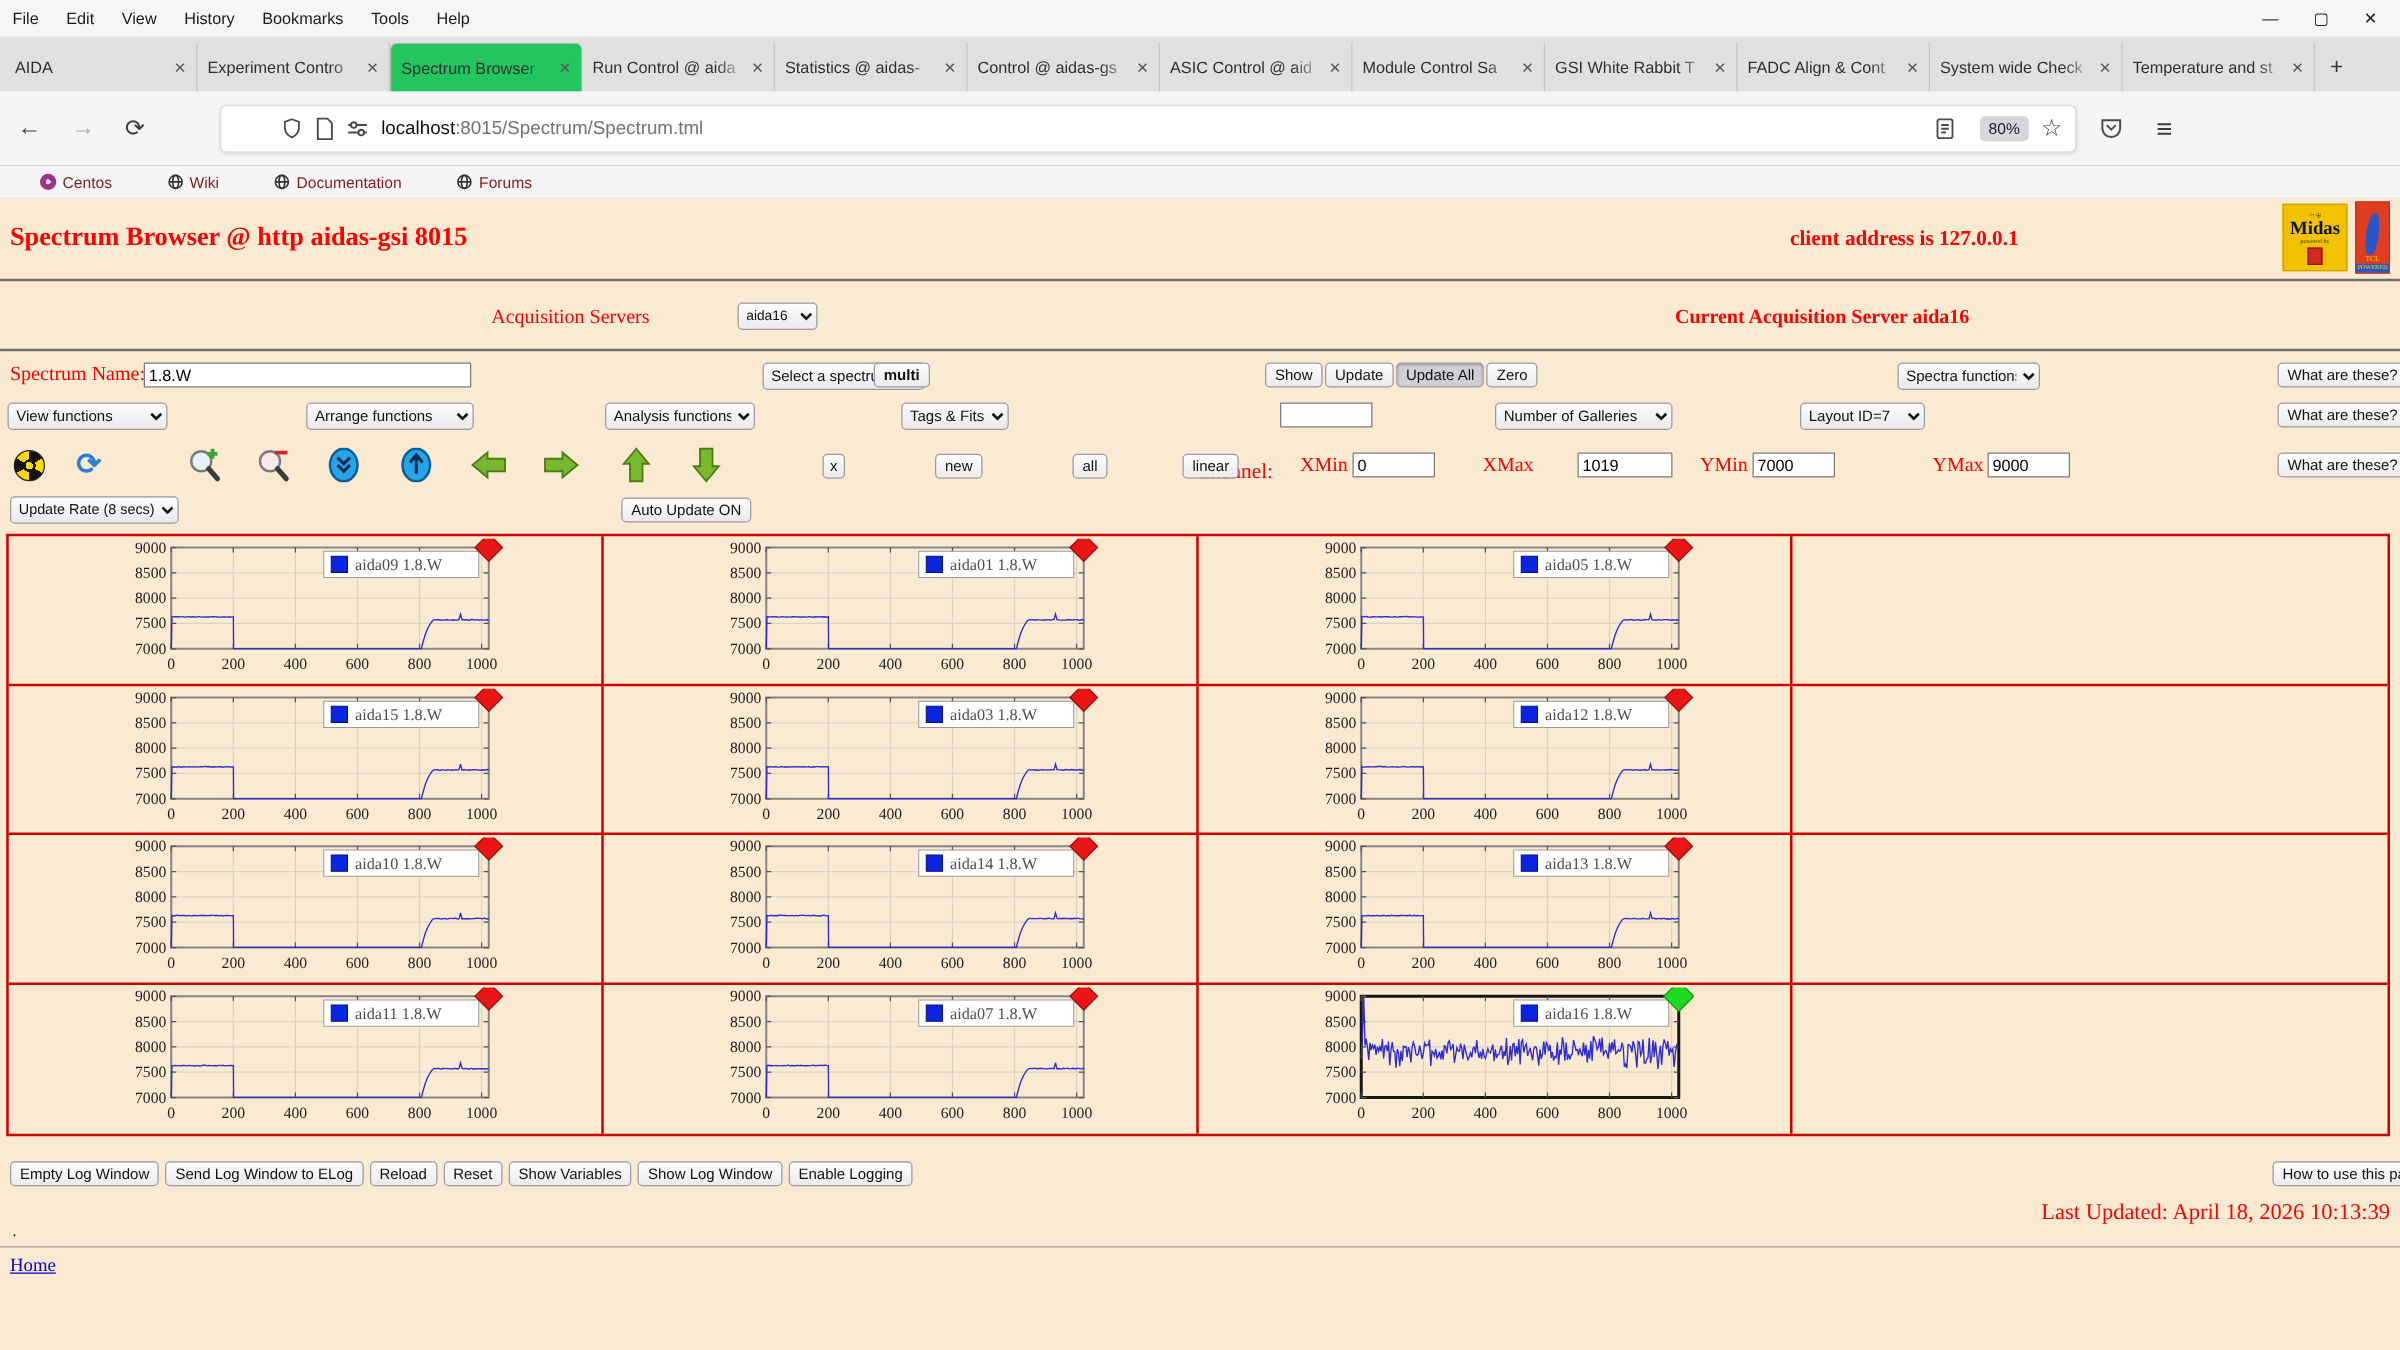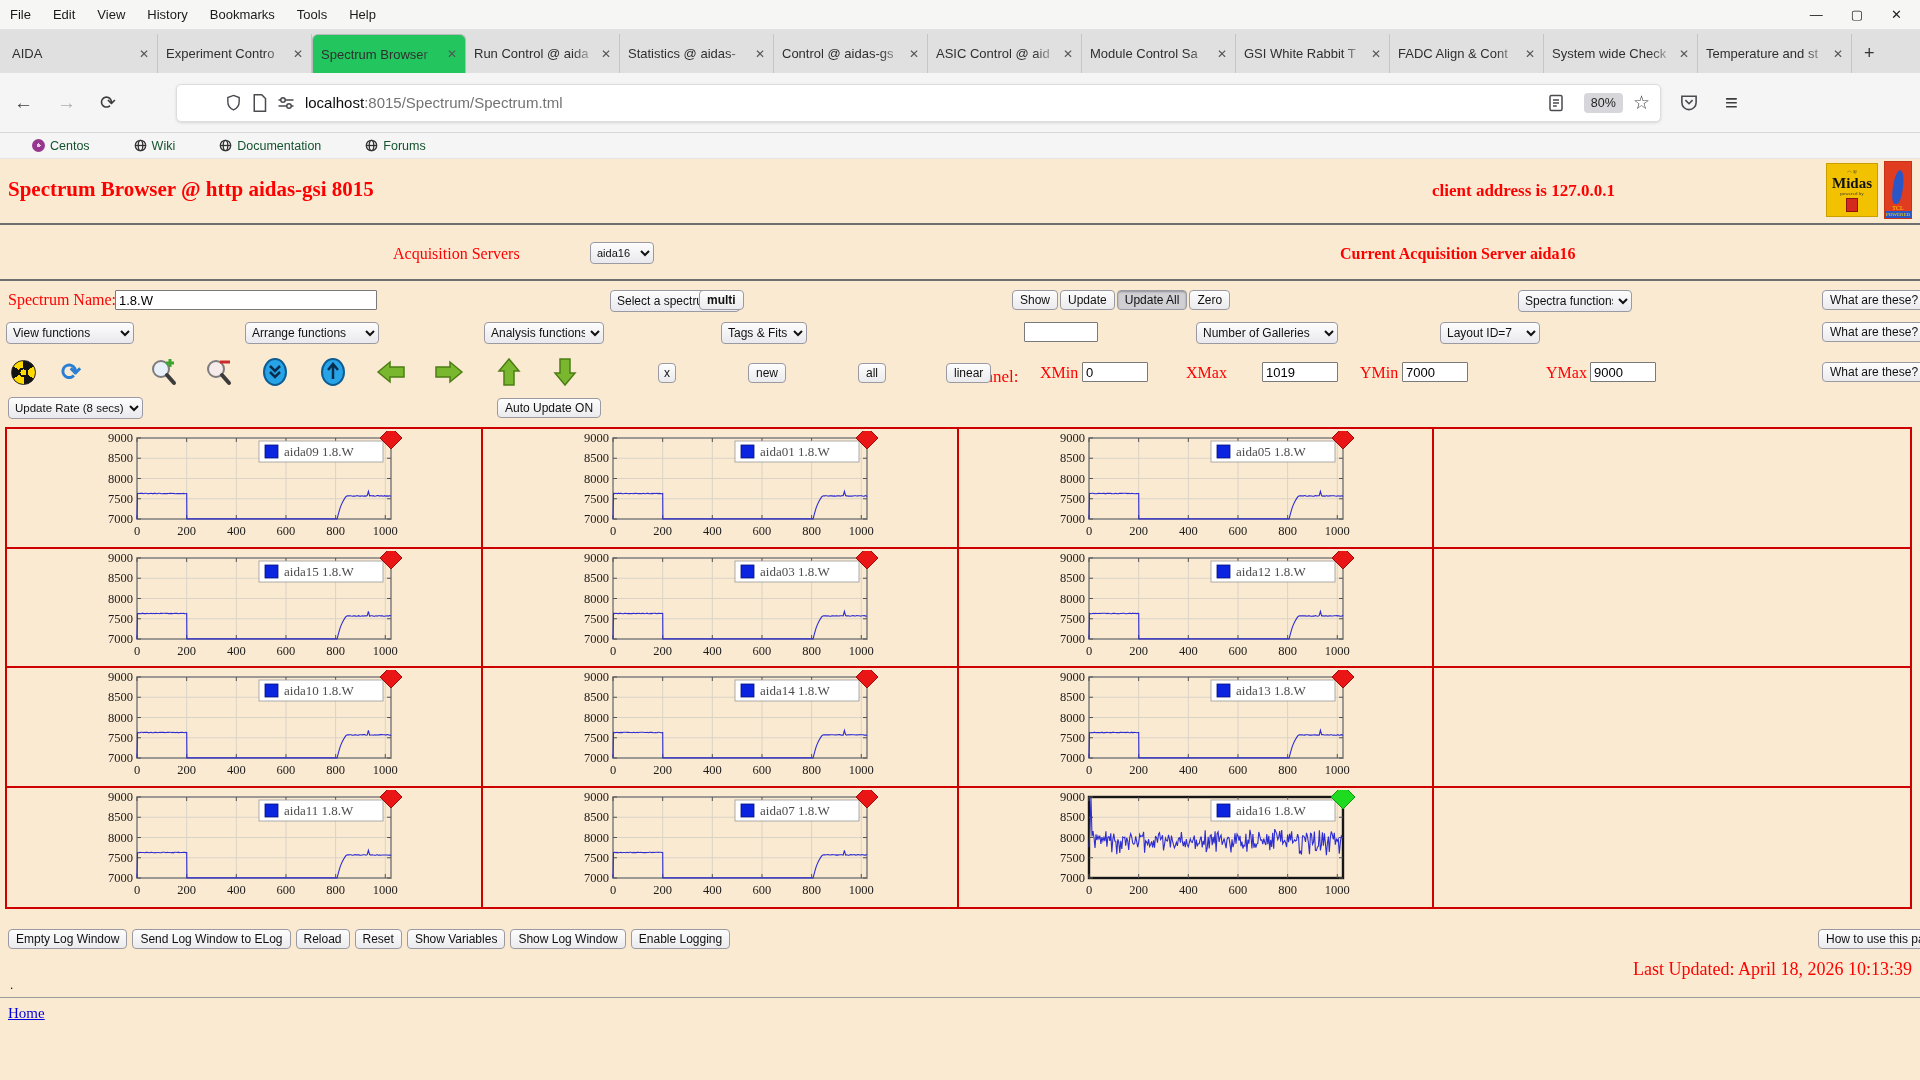--- a/index.html
+++ b/index.html
@@ -22,21 +22,21 @@
   .nav-icon { font-size:19px; color:#3d3d3d; margin-right:24px; }
   .nav-icon.disabled { color:#aeaeae; }
   .urlbox { width:1485px; height:38px; background:#ffffff; border:1px solid #ddd; border-radius:5px; display:flex; align-items:center; padding:0 10px; box-shadow:0 1px 3px rgba(0,0,0,.12); }
   .urlbox svg { margin-right:10px; }
   .url-text { font-size:15px; color:#0c0c0d; flex:1; white-space:nowrap; overflow:hidden; }
   .url-path { color:#737373; }
   .zoom-badge { background:#d7d7db; border-radius:4px; font-size:12.5px; color:#222; padding:3px 7px; margin:0 10px; }
   .right-chrome { display:flex; align-items:center; margin-left:18px; gap:26px; }
 
   .bookmarksbar { height:26px; background:#f5f5f6; display:flex; align-items:center; padding:0 12px; border-bottom:1px solid #e4e4e4; gap:24px; }
-  .bookmark { display:flex; align-items:center; gap:5px; font-size:12.5px; color:#14532d;padding-left:20px; }
+  .bookmark { display:flex; align-items:center; gap:5px; font-size:12.5px; color:#7f1d1d;padding-left:20px; }
 
   
   .page { position:relative; width:1920px; height:921px; background:#fbead2; font-family:"Liberation Serif",serif; }
   .abs { position:absolute; }
   .rtext { color:#fe0000; font-family:"Liberation Serif",serif; }
   .hr { position:absolute; left:0; width:1920px; border-top:2px solid #6f6f6f; }
   .thin-hr { position:absolute; left:0; width:1920px; border-top:1px solid #9a9a9a; }
 
   select, .gbtn, input[type=text] { font-family:"Liberation Sans",sans-serif; }
   select { font-size:12px; height:22px; background:linear-gradient(#fdfdfd,#e9e9ee); border:1px solid #9a9aa2; border-radius:4px; color:#111; padding:0 2px; }

